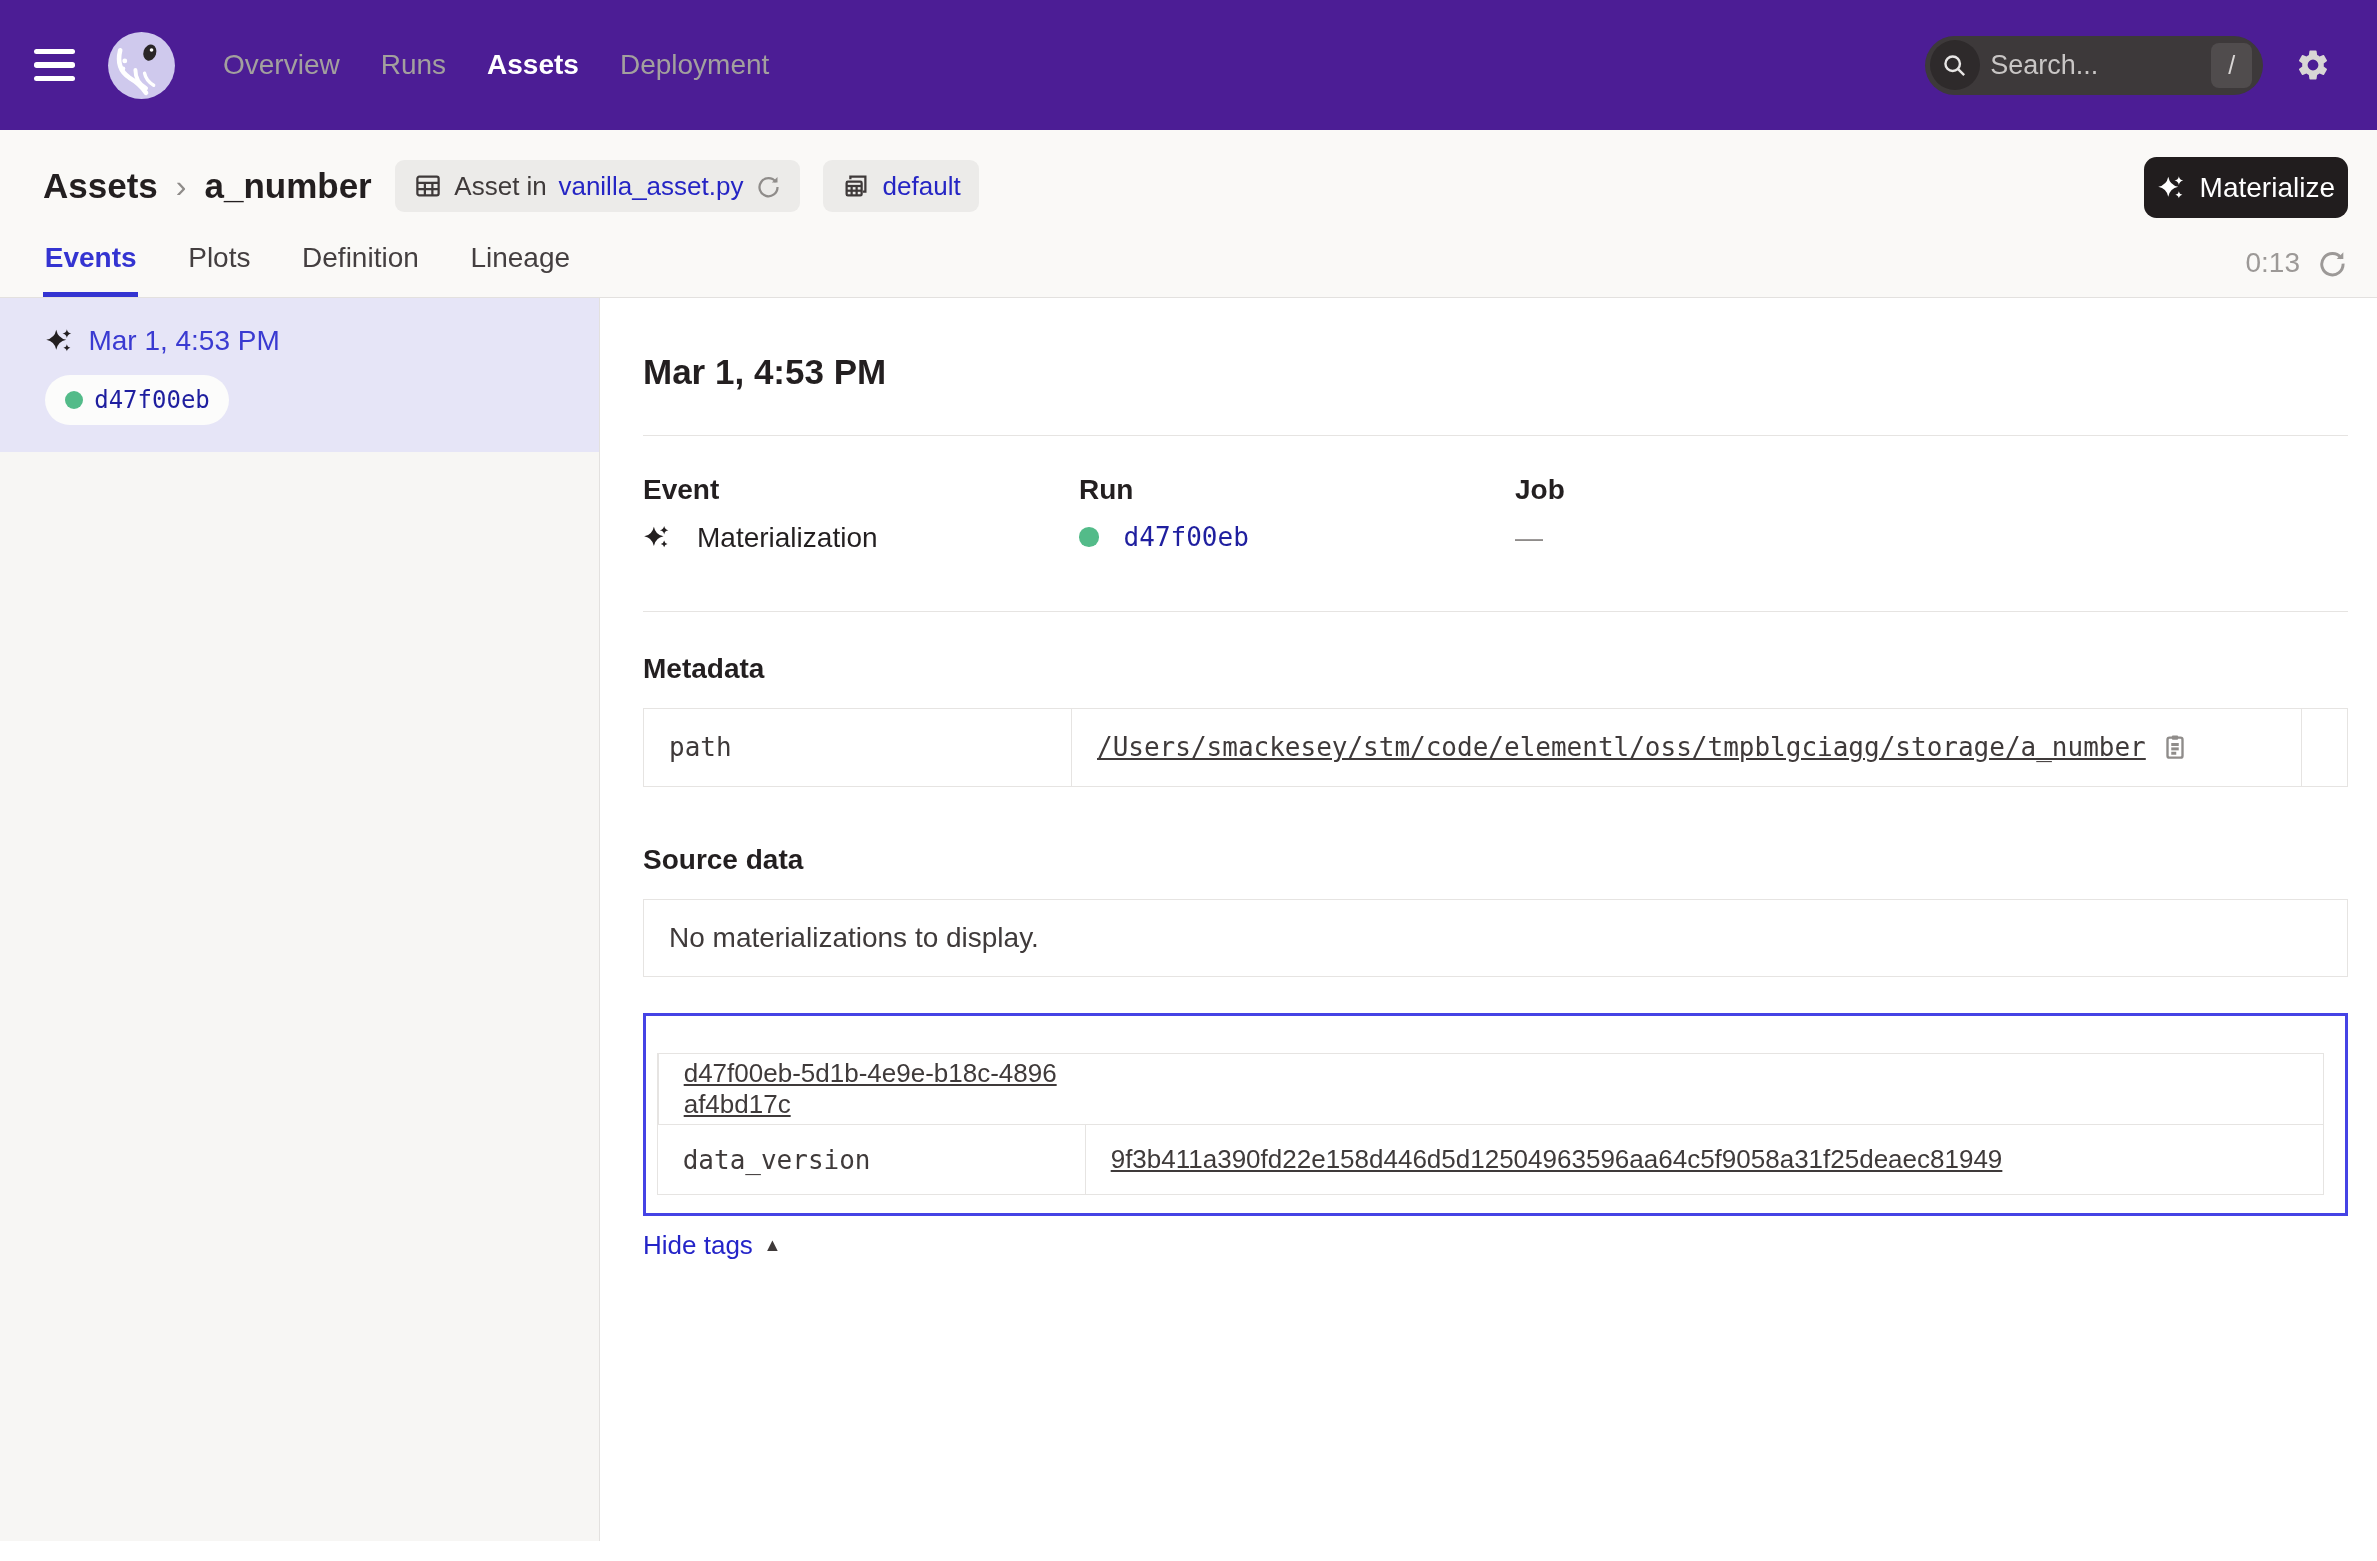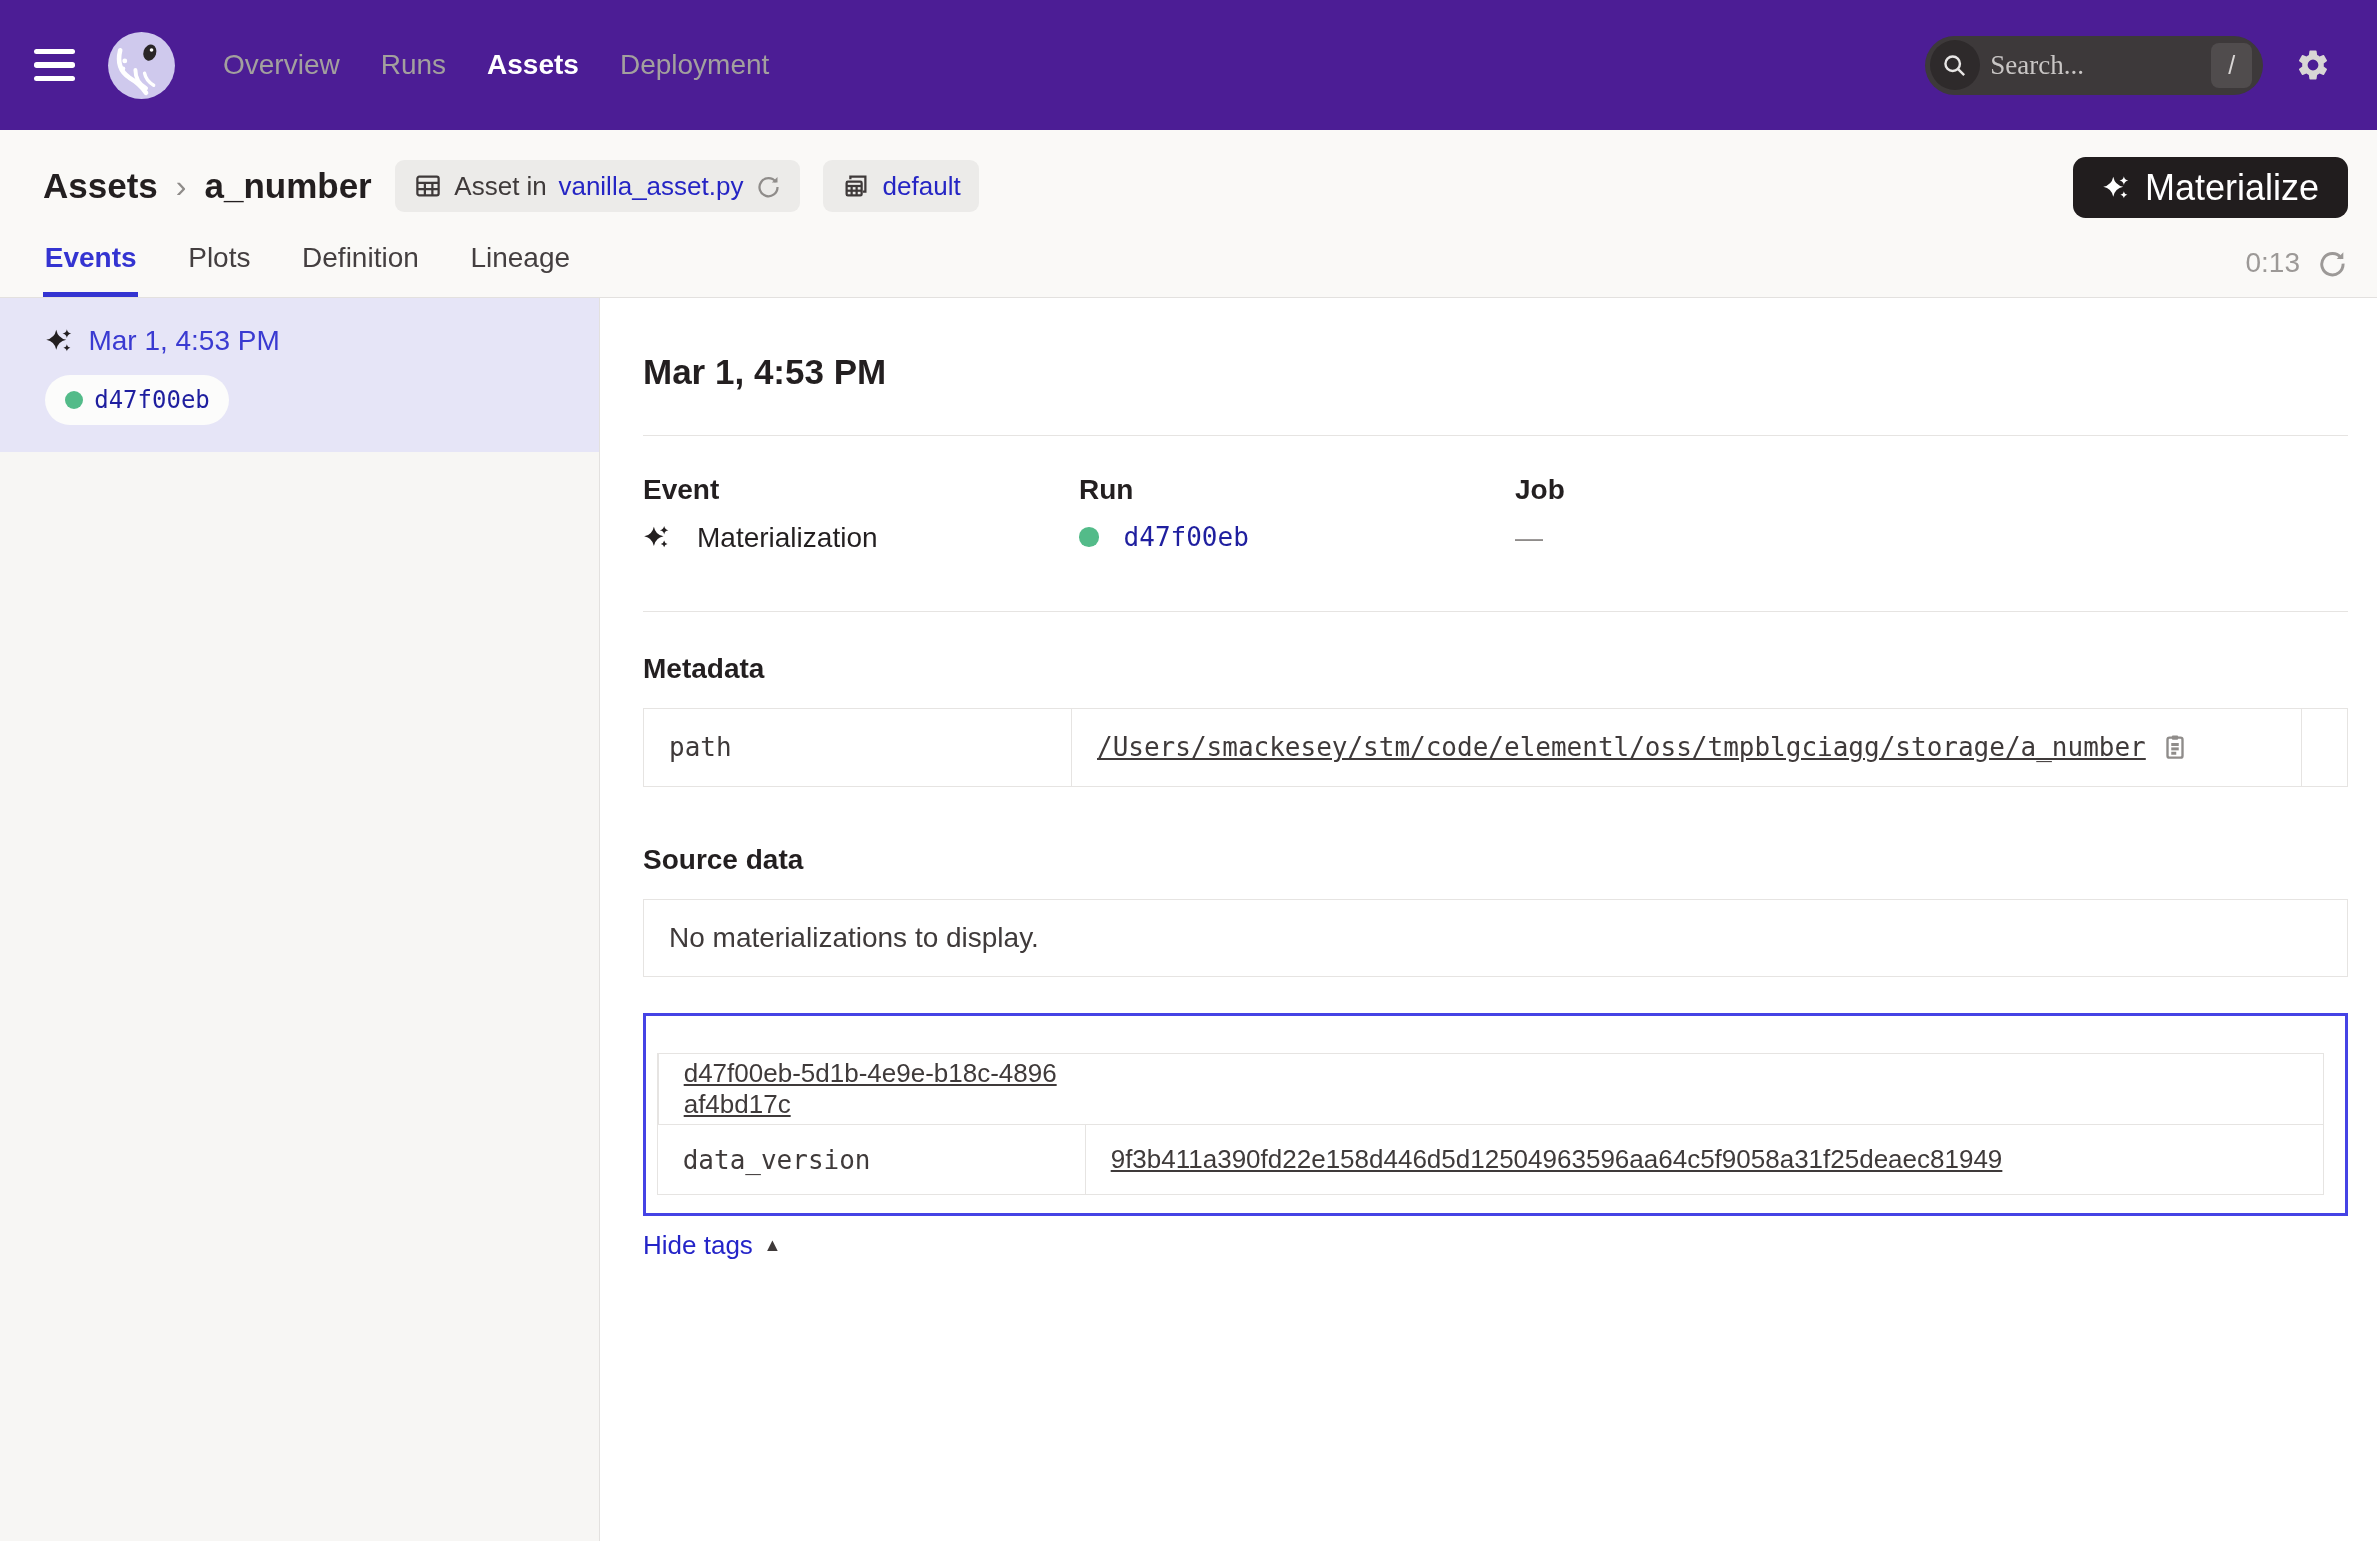--- a/index.html
+++ b/index.html
@@ -27,21 +27,21 @@
     width:338px; height:59px; border-radius:29.5px; background:#3d393a;
     display:flex; align-items:center; padding:0 10.7px 0 4.5px;
   }
   .search-circle {
     width:50px; height:50px; border-radius:50%; background:#2e2a2b;
     display:flex; align-items:center; justify-content:center; flex:0 0 auto;
   }
   .searchbox input {
     flex:1; min-width:0; background:transparent; border:none; outline:none;
     font-size:27px; color:#e8e6e5; padding:0 10.7px;
-    font-family:Liberation Serif, serif;
+    font-family:Liberation Sans, sans-serif;
   }
   .searchbox input::placeholder { color:#c9c6c5; }
   .slash-chip {
     width:41px; height:45px; border-radius:8px; background:#504c4d;
     color:#d9d6d5; font-size:25px; display:flex; align-items:center; justify-content:center;
   }
   .gear-btn { display:flex; align-items:center; cursor:pointer; }
 
   
   .header { background:#faf9f7; border-bottom:0.9px solid #e3e1df; padding:30px 29px 0 43px; position:relative; }
@@ -53,21 +53,21 @@
     display:flex; align-items:center; gap:11.6px; background:#ecebe9;
     border-radius:9px; height:52px; padding:0 18px; font-size:26px; color:#3f3a3a;
     margin-left:23px; cursor:pointer;
   }
   .badge .blue-link { color:#2525c4; }
   .badge svg { flex:0 0 auto; }
   .materialize-btn {
     position:absolute; right:29px; top:27px;
     display:flex; align-items:center; gap:12.5px;
     background:#211d1e; color:#ffffff; border:none; border-radius:12.5px;
-    height:61px; padding:0 29px; font-size:36px; font-weight:500; cursor:pointer;
+    height:61px; padding:0 13px; font-size:28px; font-weight:500; cursor:pointer;
     font-family:"Liberation Sans","DejaVu Sans",sans-serif;
   }
 
   
   .tabs-row { display:flex; align-items:flex-end; margin-top:30px; }
   .tabs { display:flex; gap:48px; }
   .tab { position:relative; font-size:28px; font-weight:500; color:#443f40; padding:0 1.8px 23px 1.8px; cursor:pointer; }
   .tab.active { color:#3434d1; font-weight:600; }
   .tab.active::after { content:""; position:absolute; left:0; right:0; bottom:0; height:5.4px; background:#3434d1; }
   .tabs-right { margin-left:auto; display:flex; align-items:center; gap:16px; padding-bottom:18px; }

